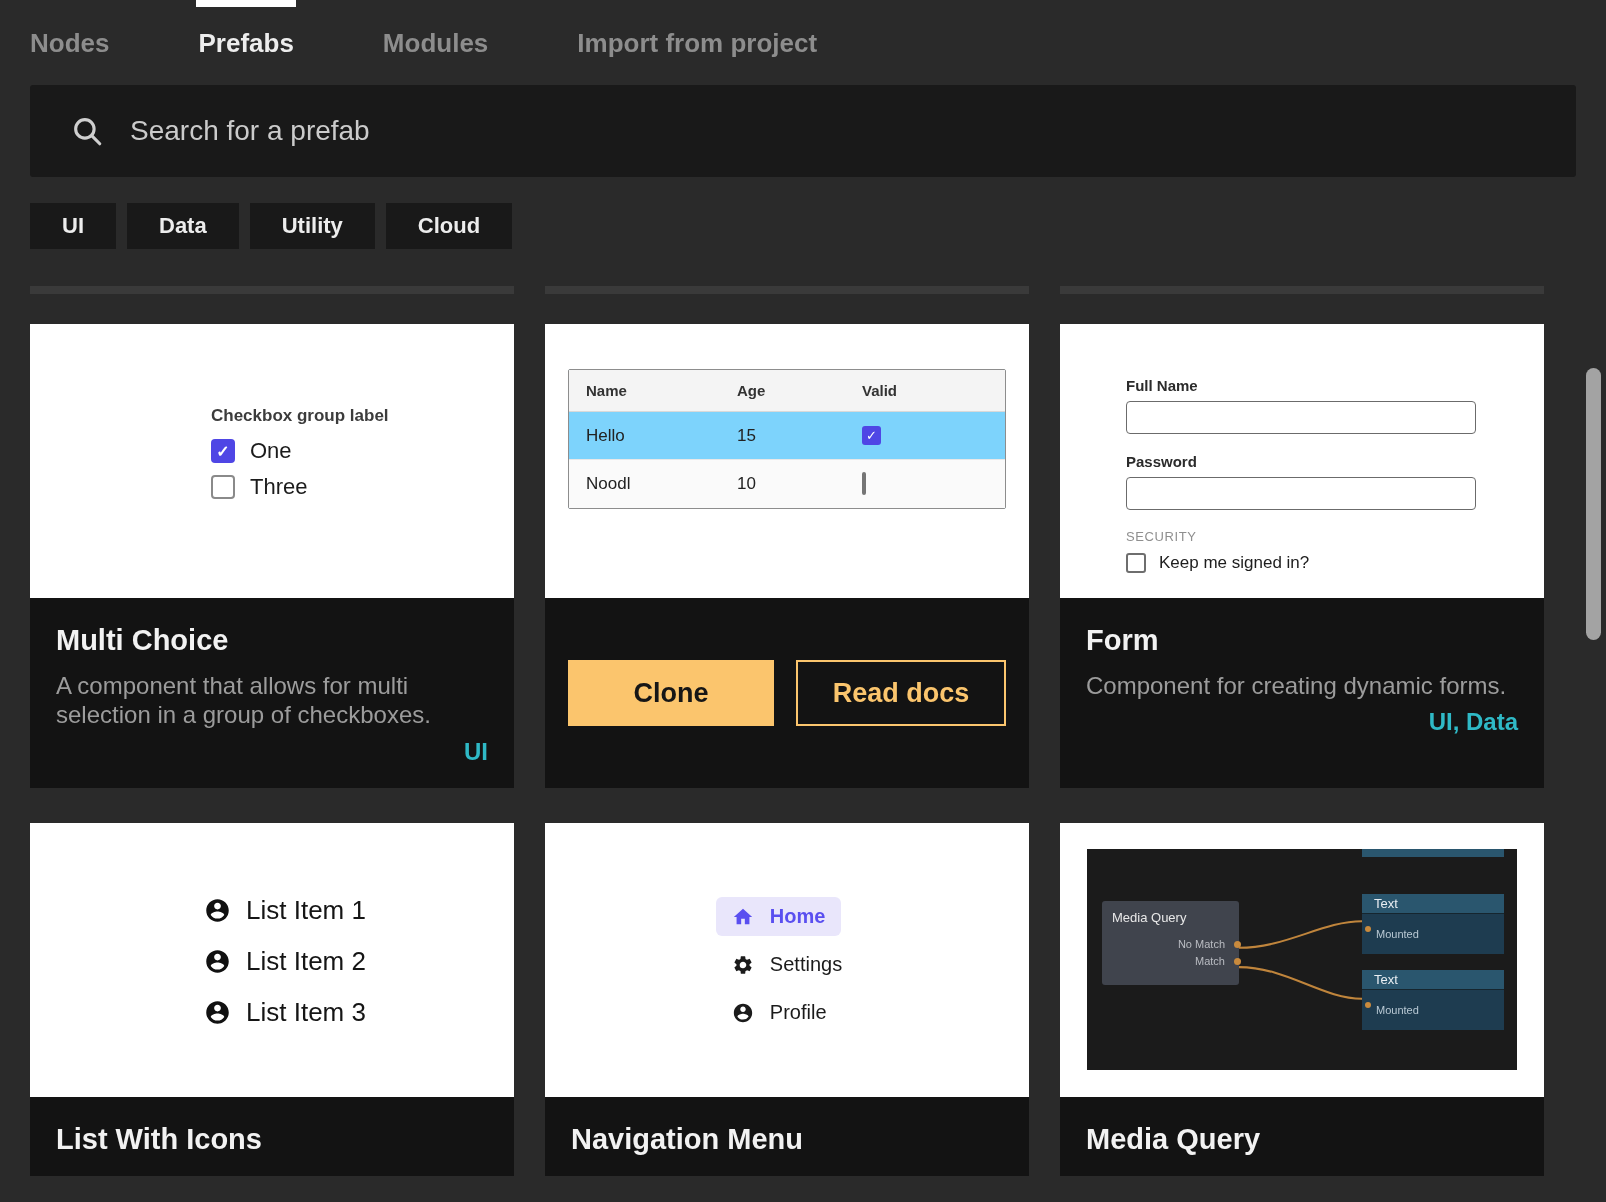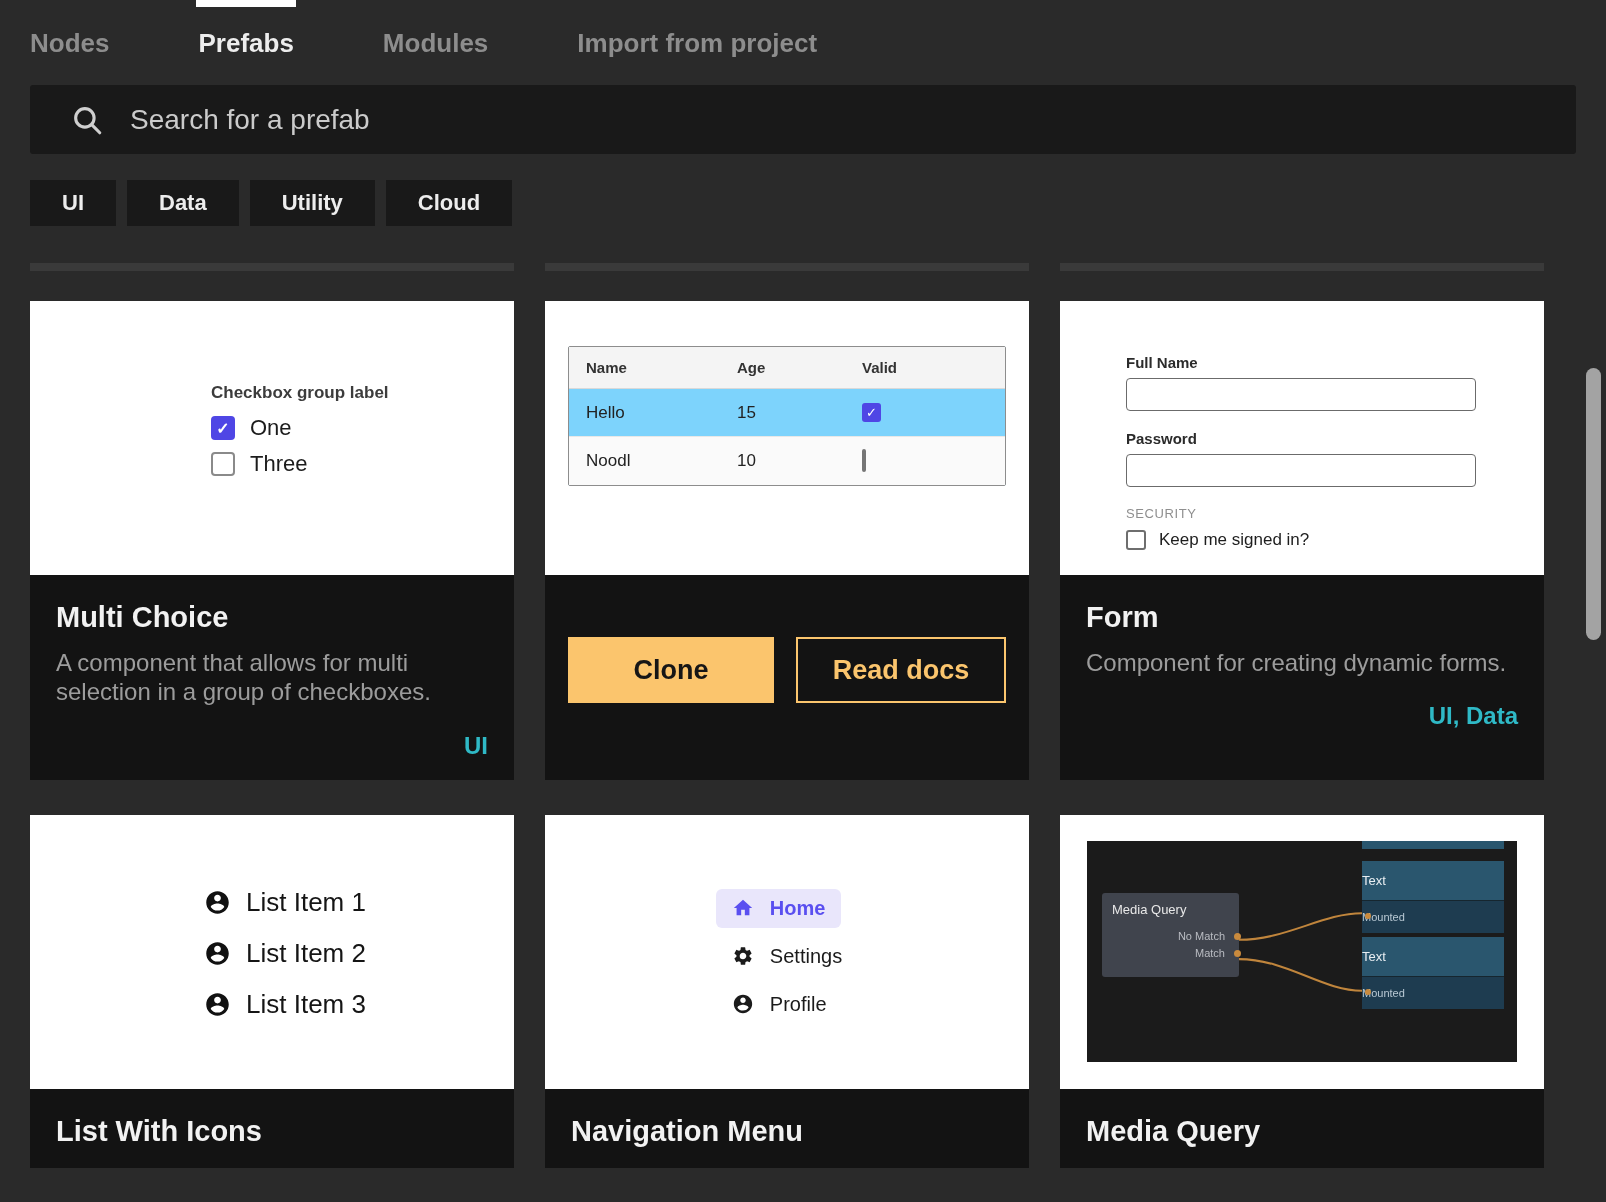--- a/index.html
+++ b/index.html
@@ -9,38 +9,38 @@
     font-family:"Liberation Sans", sans-serif;
     overflow:hidden;
     position:relative;
   }
   
   .tabs { display:flex; gap:89px; padding:28px 30px 0; }
   .tab { font-size:26px; font-weight:bold; color:#8d8d8d; position:relative; cursor:pointer; white-space:nowrap; }
   .tab.active { color:#ededed; }
   .tab.active::before { content:''; position:absolute; top:-28px; left:-2px; right:-2px; height:7px; background:#ffffff; }
   
-  .searchbar { margin:26px 30px 0; height:69px; background:#191919; border-radius:3px; display:flex; align-items:center; gap:26px; padding-left:40px; }
+  .searchbar { margin:26px 30px 0; height:92px; background:#191919; border-radius:3px; display:flex; align-items:center; gap:26px; padding-left:40px; }
   .searchbar svg { flex:0 0 auto; }
   .searchbar input { background:transparent; border:none; outline:none; color:#e8e8e8; font-size:28px; width:1300px; font-family:"Liberation Sans", sans-serif; }
   .searchbar input::placeholder { color:#cbcbcb; opacity:1; }
   
   .filters { margin:26px 30px 0; display:flex; gap:11px; }
   .filter { height:46px; display:flex; align-items:center; padding:0 32px; background:#191919; color:#ededed; font-size:22px; font-weight:bold; cursor:pointer; }
   
   .strips { margin:37px 30px 0; display:grid; grid-template-columns:repeat(3,484px); column-gap:31px; }
   .strip { height:8px; background:#3a3a3a; }
   
   .grid { margin:30px 30px 0; display:grid; grid-template-columns:repeat(3,484px); column-gap:31px; row-gap:35px; }
   .card { background:#131313; cursor:pointer; }
   .preview { height:274px; background:#ffffff; position:relative; overflow:hidden; }
   .info { padding:26px 26px 20px; }
   .title { font-size:29px; font-weight:bold; color:#f2f2f2; }
   .desc { font-size:24px; color:#9c9c9c; margin-top:14px; line-height:1.22; }
-  .tagline { font-size:24px; font-weight:bold; color:#2fb9c6; text-align:right; margin-top:25px; }
+  .tagline { font-size:24px; font-weight:bold; color:#2fb9c6; text-align:right; margin-top:8px; }
   
   .actions { display:flex; gap:22px; padding:62px 23px; }
   .btn { flex:1; height:66px; display:flex; align-items:center; justify-content:center; font-size:27px; font-weight:bold; cursor:pointer; font-family:"Liberation Sans", sans-serif; }
   .btn-clone { background:#fbc56d; color:#161616; border:none; }
   .btn-docs { background:transparent; border:2px solid #fbc56d; color:#fbc56d; }
   
   .cbg { padding:82px 0 0 181px; }
   .cbg-label { font-size:17px; font-weight:bold; color:#3c3c3c; margin-bottom:12px; }
   .cb-row { display:flex; align-items:center; gap:15px; margin-bottom:10px; }
   .cb { width:24px; height:24px; border-radius:4px; flex:0 0 auto; }
@@ -82,22 +82,22 @@
   .mq { position:absolute; left:27px; right:27px; top:26px; bottom:27px; background:#1b1b1b; }
   .mq-node { position:absolute; left:15px; top:52px; width:137px; height:84px; background:#40444d; border-radius:3px; padding:9px 10px; }
   .mq-node-title { font-size:13px; color:#e8e8e8; }
   .mq-ports { margin-top:13px; display:flex; flex-direction:column; gap:5px; align-items:flex-end; }
   .mq-port { font-size:11px; color:#b9bcc2; position:relative; padding-right:4px; }
   .mq-port::after { content:''; position:absolute; right:-12px; top:3px; width:7px; height:7px; border-radius:50%; background:#c98a3d; }
   .mq-sliver { position:absolute; right:13px; top:0; width:142px; height:8px; background:#2a566e; }
   .mq-stack { position:absolute; width:142px; right:13px; }
   .mq-stack.s1 { top:20px; }
   .mq-stack.s2 { top:96px; }
-  .mq-head { height:40px; background:#2a566e; color:#e9eef2; font-size:13px; display:flex; align-items:center; padding-left:0; border-bottom:1px solid #16262f; }
-  .mq-rowm { height:32px; background:#1e3c50; color:#b9c9d4; font-size:11px; display:flex; align-items:center; position:relative; }
+  .mq-head { height:20px; background:#2a566e; color:#e9eef2; font-size:13px; display:flex; align-items:center; padding-left:12px; border-bottom:1px solid #16262f;margin-top:25px; }
+  .mq-rowm { height:40px; background:#1e3c50; color:#b9c9d4; font-size:11px; display:flex; align-items:center; padding-left:14px; position:relative; }
   .mq-rowm::before { content:''; position:absolute; left:3px; top:12px; width:6px; height:6px; border-radius:50%; background:#c98a3d; }
   .mq-wires { position:absolute; left:0; top:0; width:100%; height:100%; pointer-events:none; }
   
   .scroll-thumb { position:absolute; right:5px; top:368px; width:15px; height:272px; background:#a3a3a3; border-radius:8px; cursor:pointer; }
 </style>
 </head>
 <body>
 
 <div class="tabs">
   <div class="tab">Nodes</div>

